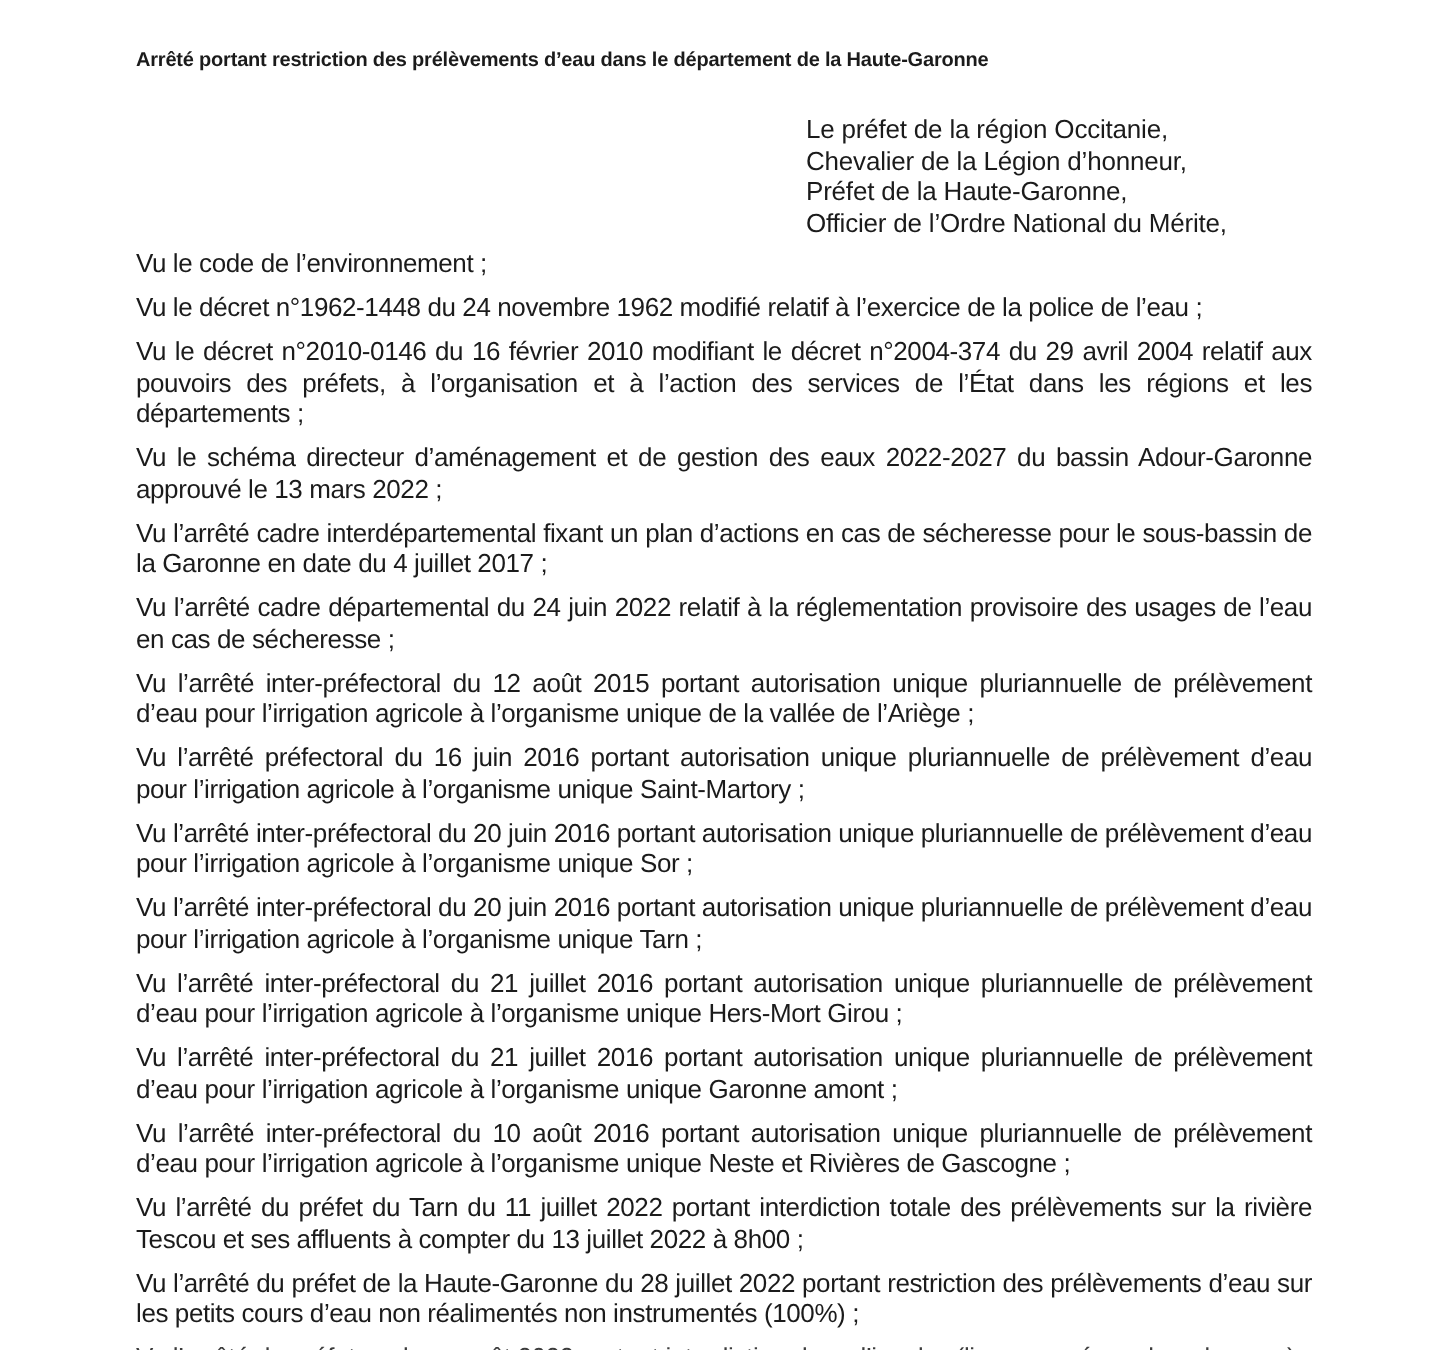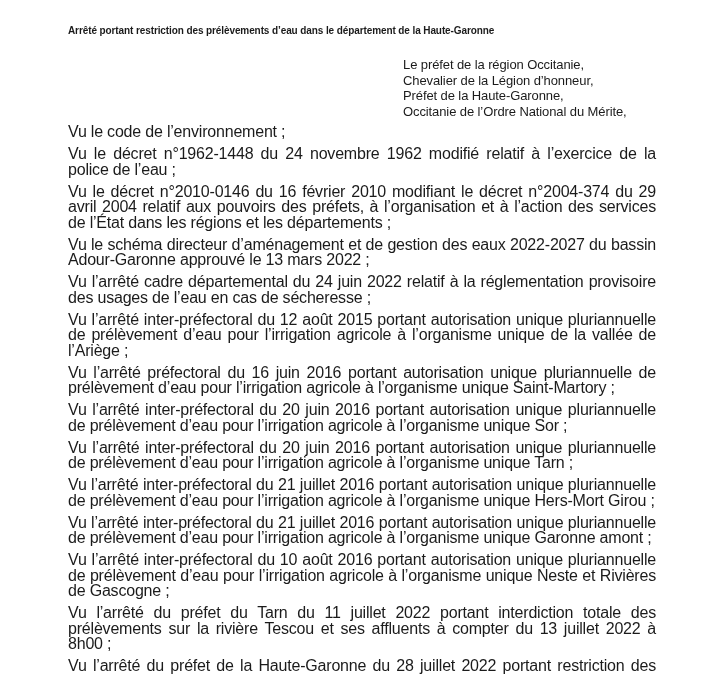--- a/index.html
+++ b/index.html
@@ -32,49 +32,50 @@
     margin-left: 335px;
     font-size: 13px;
     line-height: 15.5px;
     letter-spacing: -0.1px;
   }
   .body-text {
     margin-top: 5px;
   }
   .body-text p {
     margin: 0 0 6.5px 0;
-    font-size: 16px;
+    font-size: 13px;
     line-height: 15.5px;
     letter-spacing: -0.2px;
     text-align: justify;
   }
   .body-text p.clipped {
     margin-bottom: 0;
     opacity: 0.85;
   }
 </style>
 </head>
 <body>
 
 <div class="page">
 
   <div class="doc-title">Arrêté portant restriction des prélèvements d’eau dans le département de la Haute-Garonne</div>
 
   <div class="issuer-block">
     <div>Le préfet de la région Occitanie,</div>
     <div>Chevalier de la Légion d’honneur,</div>
     <div>Préfet de la Haute-Garonne,</div>
-    <div>Occitanie de l’Ordre National du Mérite,</div>
+    <div>Officier de l’Ordre National du Mérite,</div>
   </div>
 
   <div class="body-text">
     <p>Vu le code de l’environnement ;</p>
     <p>Vu le décret n°1962-1448 du 24 novembre 1962 modifié relatif à l’exercice de la police de l’eau ;</p>
     <p>Vu le décret n°2010-0146 du 16 février 2010 modifiant le décret n°2004-374 du 29 avril 2004 relatif aux pouvoirs des préfets, à l’organisation et à l’action des services de l’État dans les régions et les départements ;</p>
     <p>Vu le schéma directeur d’aménagement et de gestion des eaux 2022-2027 du bassin Adour-Garonne approuvé le 13 mars 2022 ;</p>
+    <p>Vu l’arrêté cadre interdépartemental fixant un plan d’actions en cas de sécheresse pour le sous-bassin de la Garonne en date du 4 juillet 2017 ;</p>
     <p>Vu l’arrêté cadre départemental du 24 juin 2022 relatif à la réglementation provisoire des usages de l’eau en cas de sécheresse ;</p>
     <p>Vu l’arrêté inter-préfectoral du 12 août 2015 portant autorisation unique pluriannuelle de prélèvement d’eau pour l’irrigation agricole à l’organisme unique de la vallée de l’Ariège ;</p>
     <p>Vu l’arrêté préfectoral du 16 juin 2016 portant autorisation unique pluriannuelle de prélèvement d’eau pour l’irrigation agricole à l’organisme unique Saint-Martory ;</p>
     <p>Vu l’arrêté inter-préfectoral du 20 juin 2016 portant autorisation unique pluriannuelle de prélèvement d’eau pour l’irrigation agricole à l’organisme unique Sor ;</p>
     <p>Vu l’arrêté inter-préfectoral du 20 juin 2016 portant autorisation unique pluriannuelle de prélèvement d’eau pour l’irrigation agricole à l’organisme unique Tarn ;</p>
     <p>Vu l’arrêté inter-préfectoral du 21 juillet 2016 portant autorisation unique pluriannuelle de prélèvement d’eau pour l’irrigation agricole à l’organisme unique Hers-Mort Girou ;</p>
     <p>Vu l’arrêté inter-préfectoral du 21 juillet 2016 portant autorisation unique pluriannuelle de prélèvement d’eau pour l’irrigation agricole à l’organisme unique Garonne amont ;</p>
     <p>Vu l’arrêté inter-préfectoral du 10 août 2016 portant autorisation unique pluriannuelle de prélèvement d’eau pour l’irrigation agricole à l’organisme unique Neste et Rivières de Gascogne ;</p>
     <p>Vu l’arrêté du préfet du Tarn du 11 juillet 2022 portant interdiction totale des prélèvements sur la rivière Tescou et ses affluents à compter du 13 juillet 2022 à 8h00 ;</p>
     <p>Vu l’arrêté du préfet de la Haute-Garonne du 28 juillet 2022 portant restriction des prélèvements d’eau sur les petits cours d’eau non réalimentés non instrumentés (100%) ;</p>

